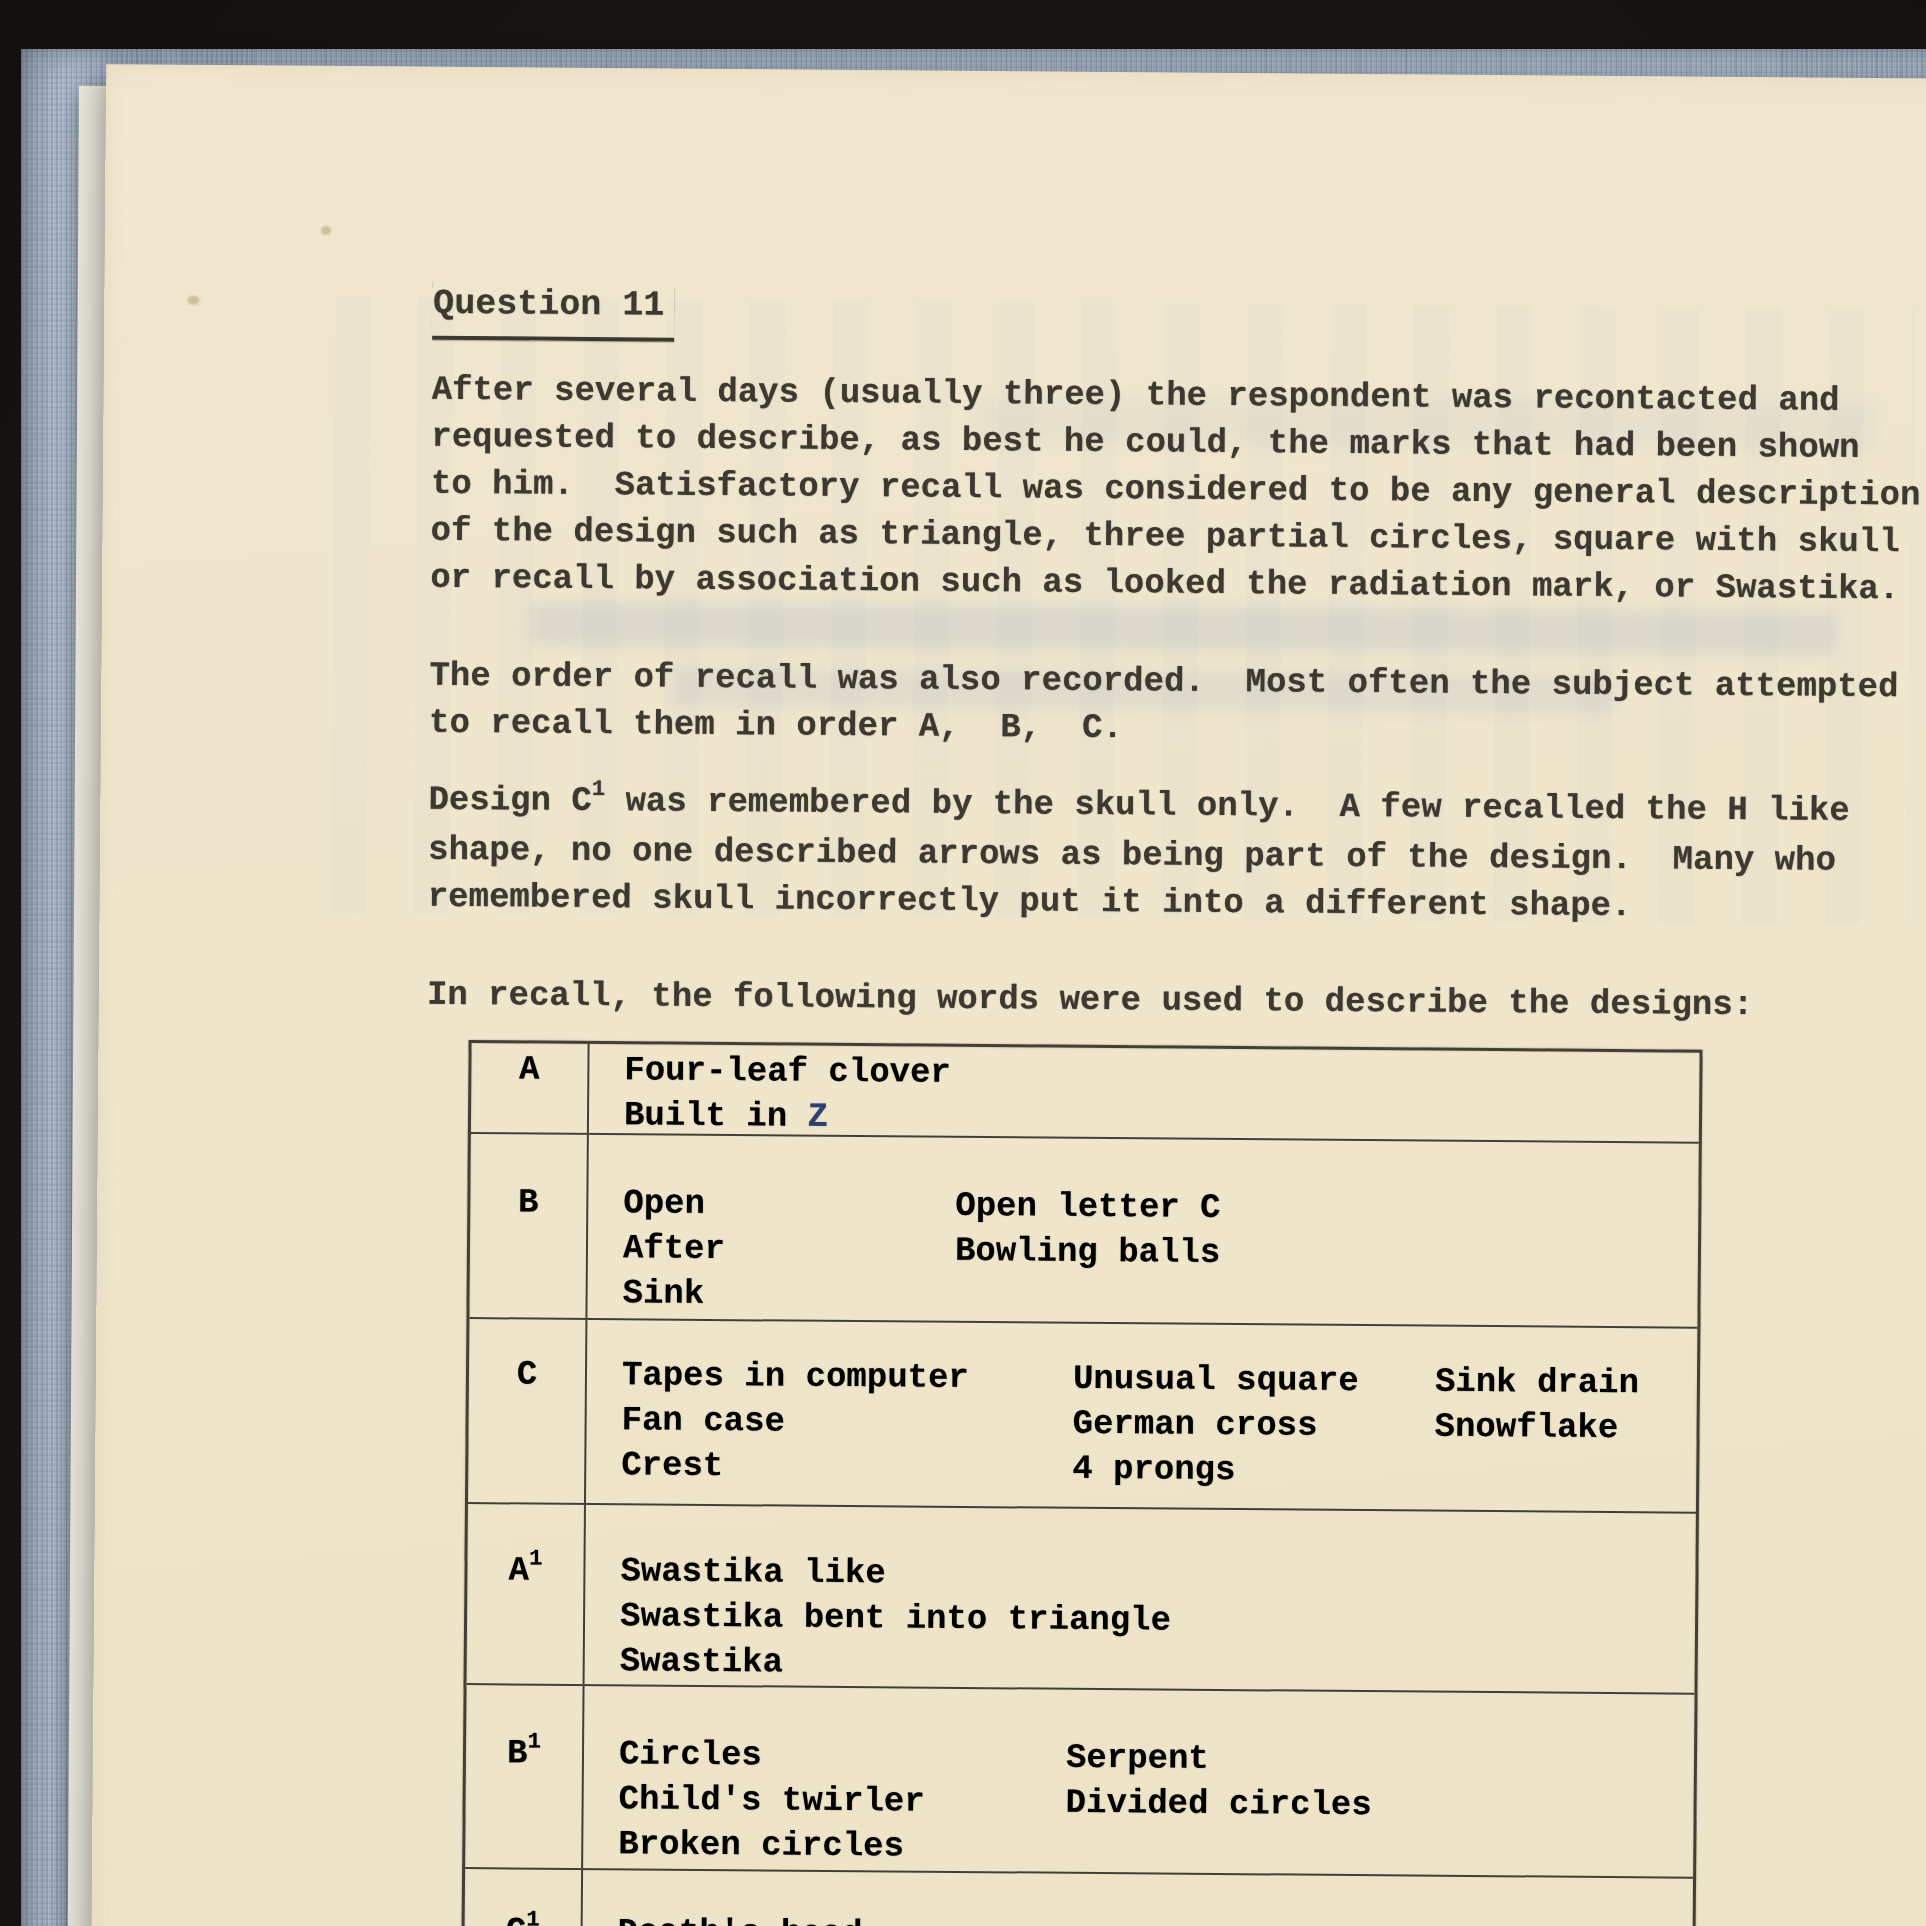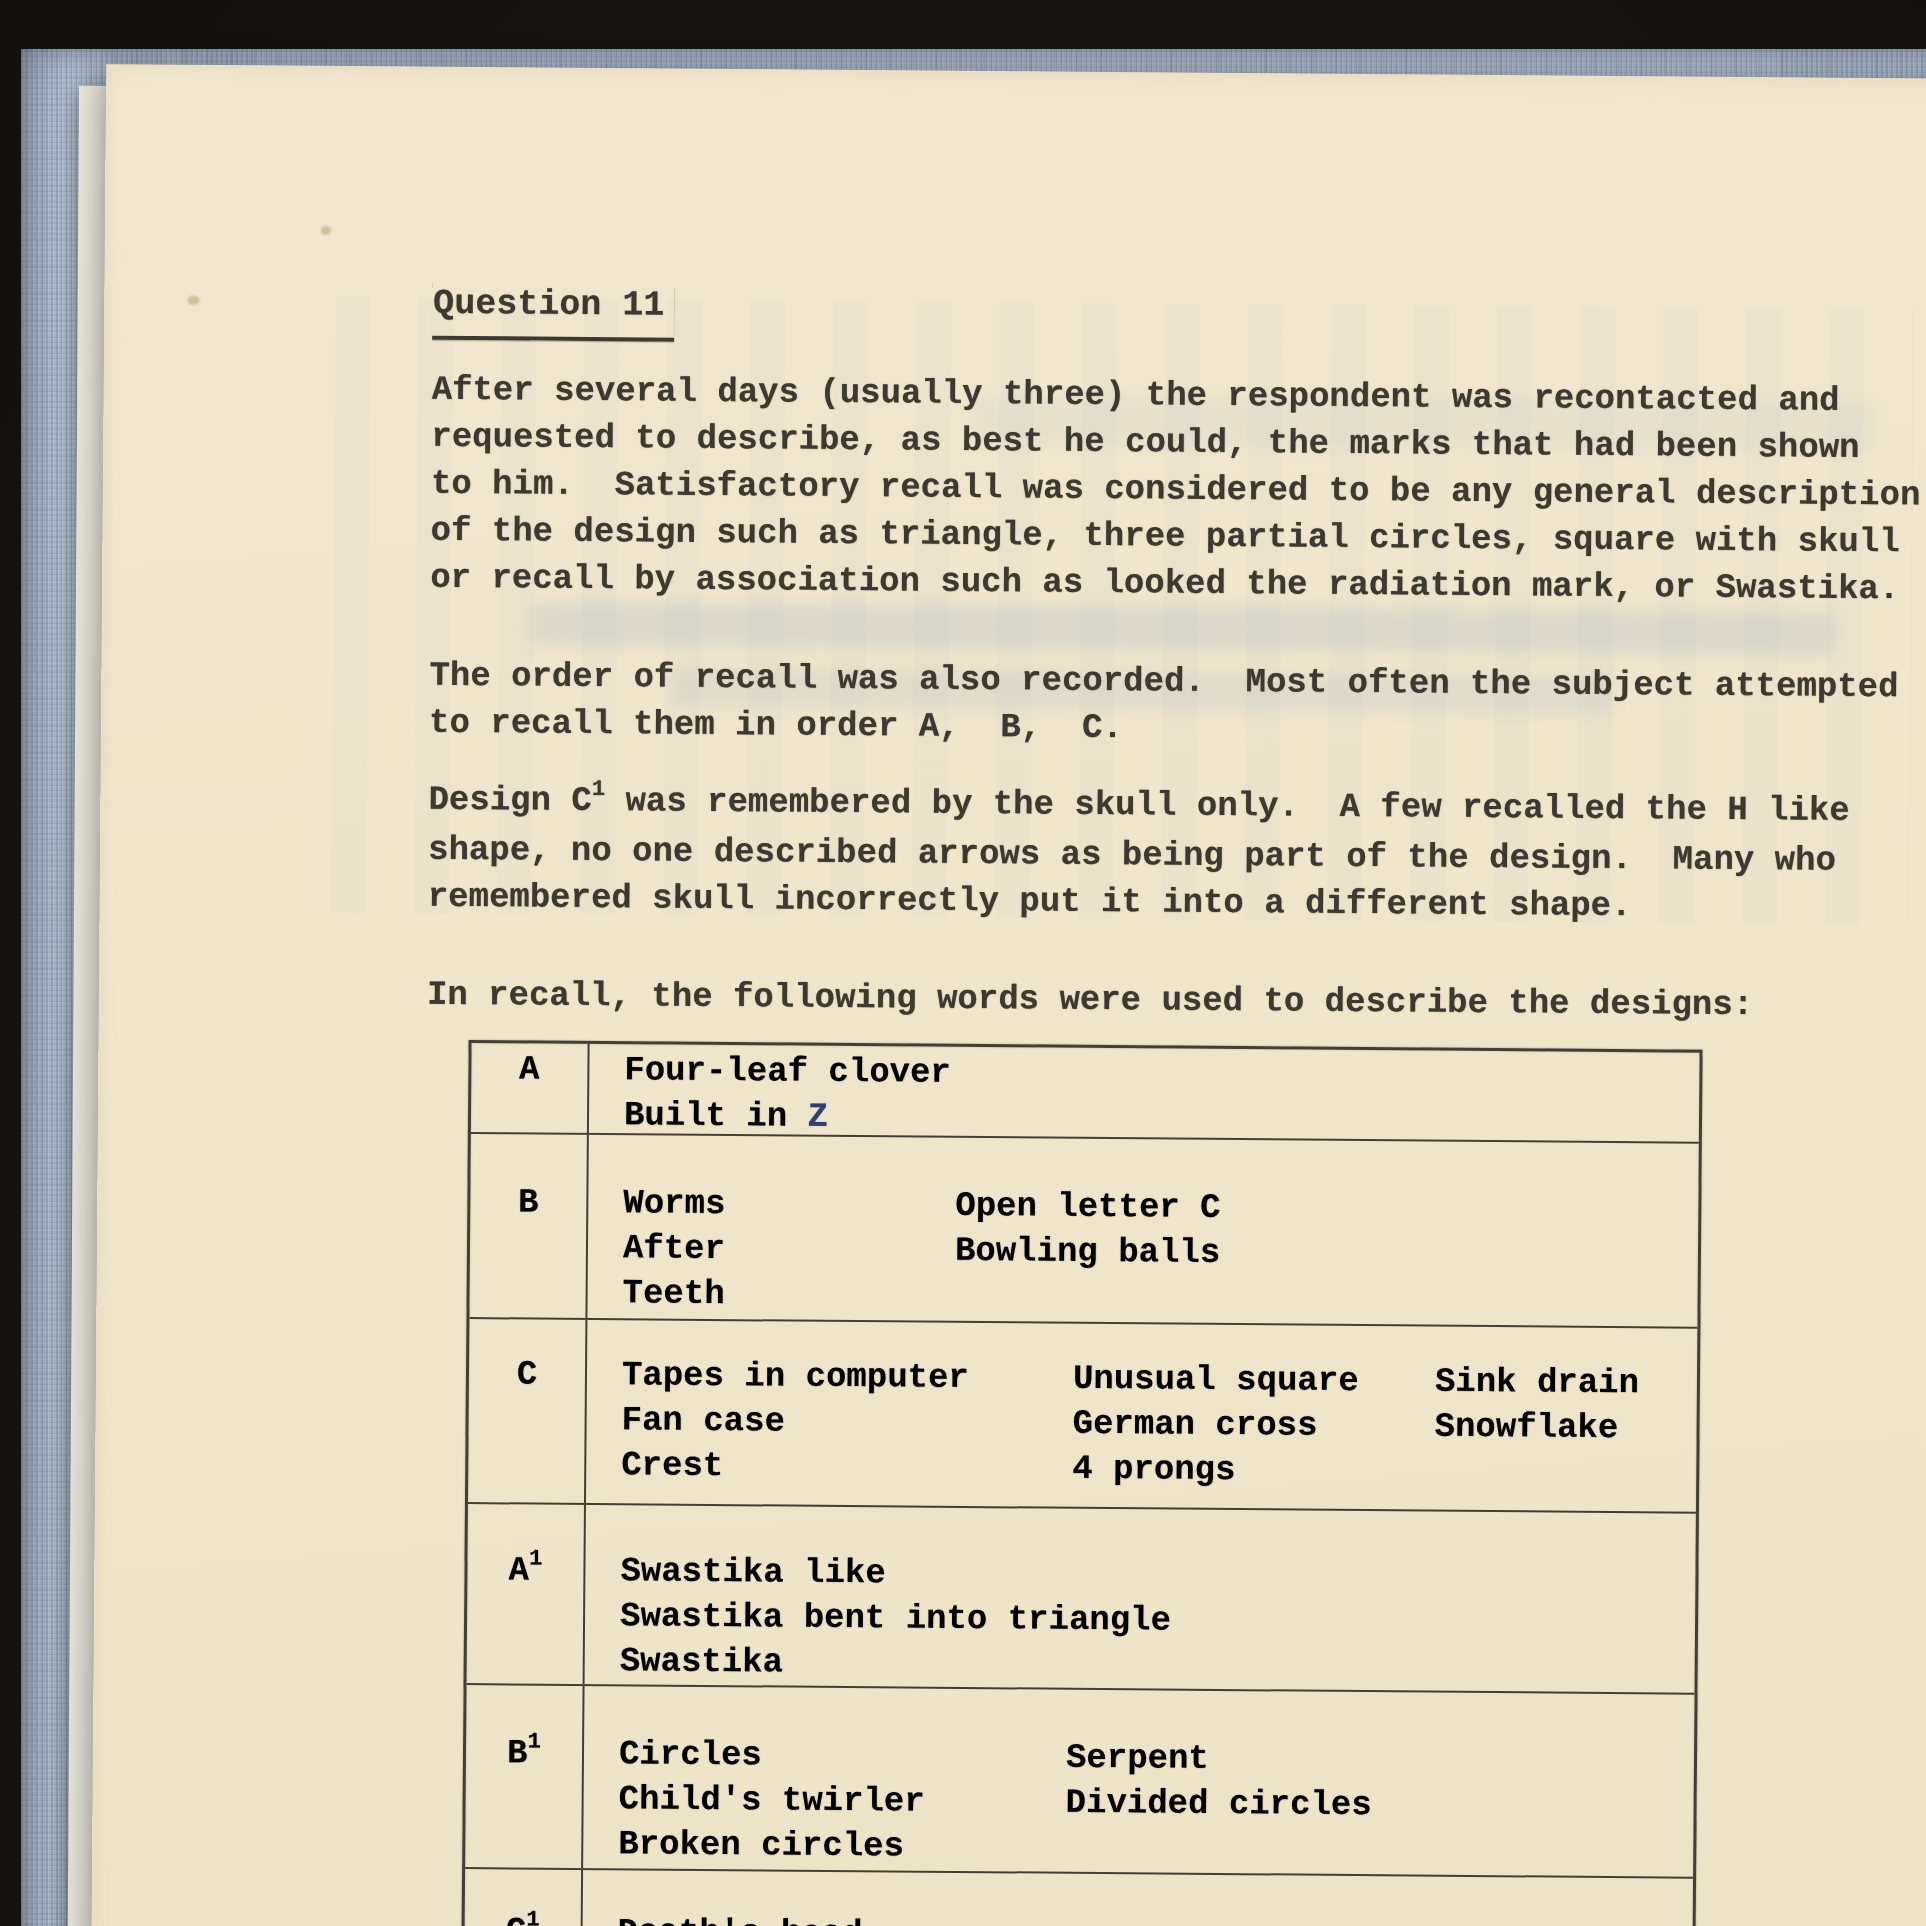--- a/index.html
+++ b/index.html
@@ -111,23 +111,23 @@
               <div class="cell-line"><span>Built in </span><span class="accent">Z</span></div>
             </div>
           </div>
         </div>
         <div class="rrow" style="height: 185px;">
           <div class="rlabel" style="padding-top: 46px;">
             <div class="cell-line">B</div>
           </div>
           <div class="rcell">
             <div class="ccol" style="left: 35px; top: 46px;">
-              <div class="cell-line">Worms</div>
+              <div class="cell-line">Open</div>
               <div class="cell-line">After</div>
-              <div class="cell-line">Teeth</div>
+              <div class="cell-line">Sink</div>
             </div>
             <div class="ccol" style="left: 367px; top: 46px;">
               <div class="cell-line">Open letter C</div>
               <div class="cell-line">Bowling balls</div>
             </div>
           </div>
         </div>
         <div class="rrow" style="height: 185px;">
           <div class="rlabel" style="padding-top: 33px;">
             <div class="cell-line">C</div>

